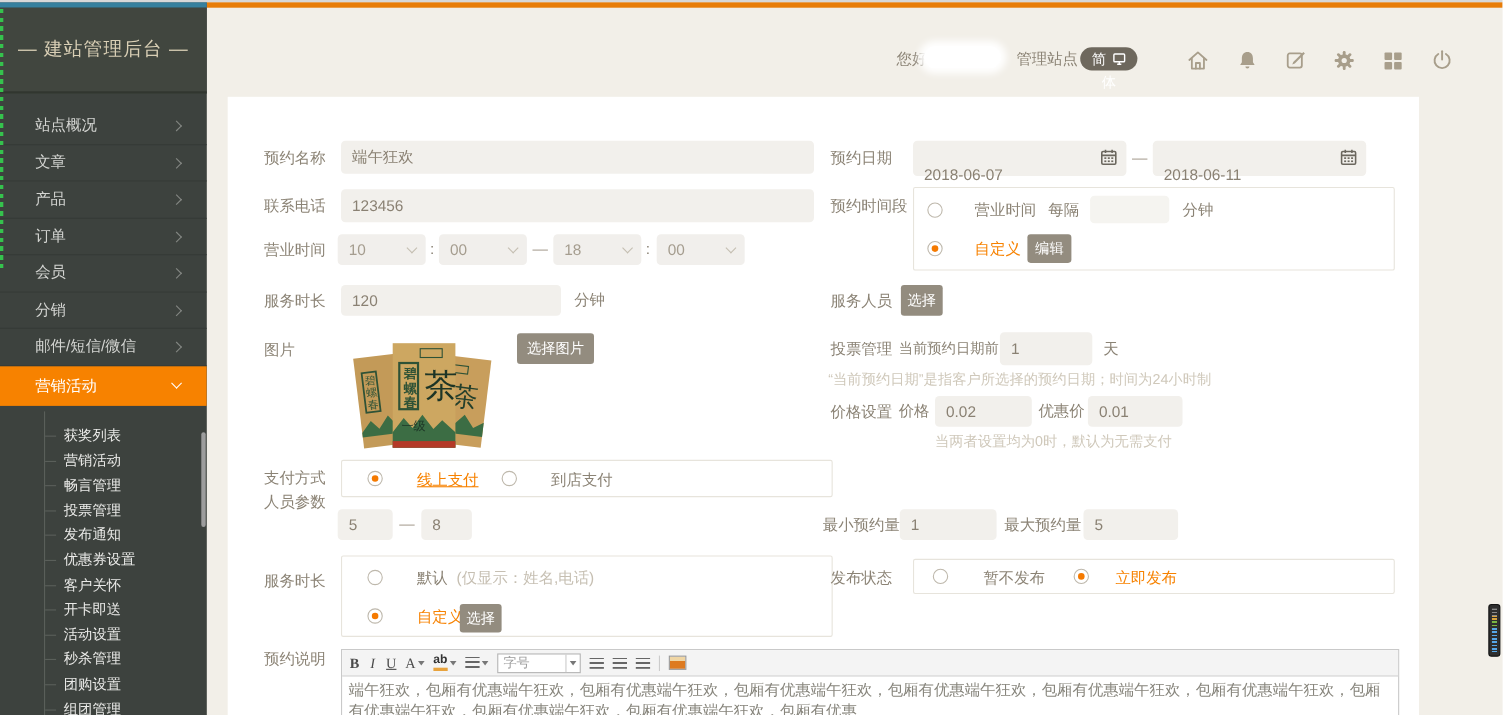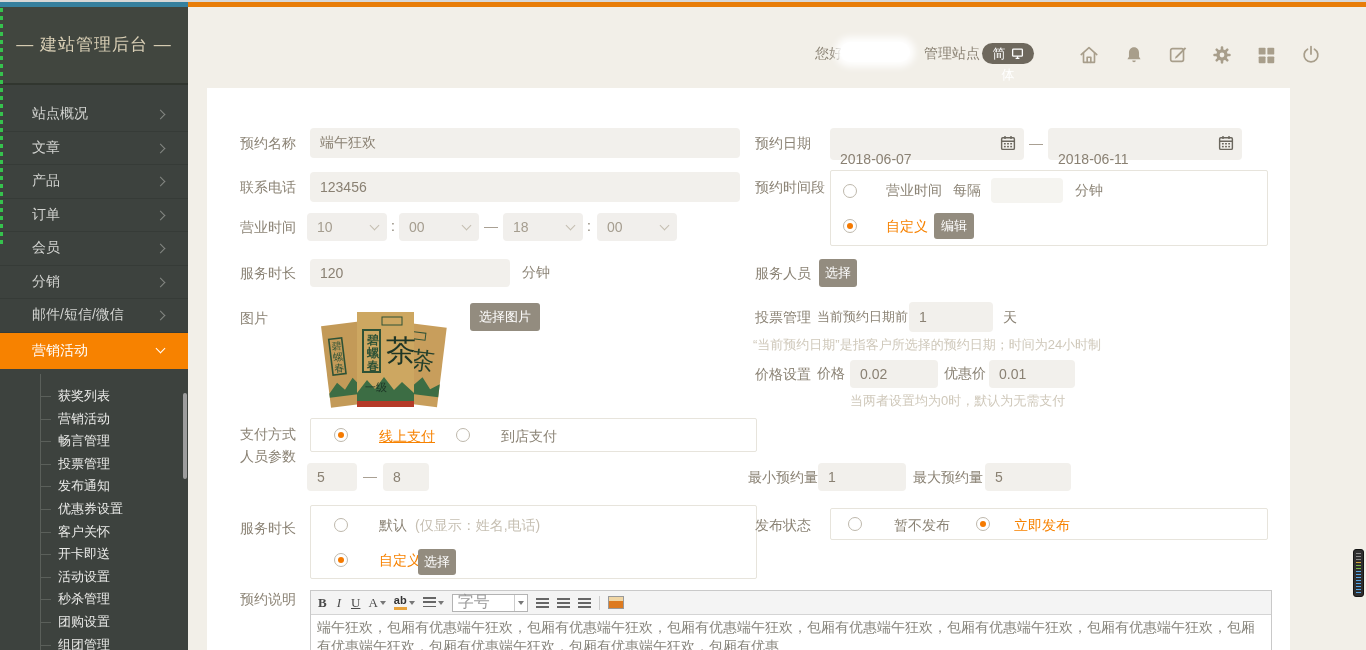--- a/index.html
+++ b/index.html
@@ -54,21 +54,21 @@
 .editor{position:absolute;left:103px;top:502px;width:962px;height:146px;border:1px solid #c9c9c9;background:#fff}
 .etoolbar{height:24px;background:#f4f4f4;border-bottom:1px solid #d4d4d4;display:flex;align-items:center;padding:0 7px;gap:8px;font-size:13px;color:#4a4a4a}
 .tb{cursor:pointer;line-height:1;display:flex;align-items:center;gap:2px}
 .tb-b{font-family:"Liberation Serif",serif;font-weight:bold}
 .tb-i{font-family:"Liberation Serif",serif;font-style:italic;padding:0 2px}
 .tb-u{font-family:"Liberation Serif",serif;text-decoration:underline}
 .tb-a{font-family:"Liberation Serif",serif}
 .tb-hl{font-size:11px;font-weight:bold;color:#333;border-bottom:3px solid #e8a33d;padding-bottom:1px}
 .darr{width:0;height:0;border-left:3px solid transparent;border-right:3px solid transparent;border-top:4px solid #777}
 .lh-icon{width:13px;height:11px;background:repeating-linear-gradient(to bottom,#666 0 1.5px,transparent 1.5px 4.3px);position:relative}
-.fontsel{width:76px;height:18px;border:1px solid #b3b3b3;background:#fff;display:flex;align-items:center;justify-content:space-between;font-size:16px;color:#9a9a9a;padding-left:5px;cursor:pointer}
+.fontsel{width:76px;height:18px;border:1px solid #b3b3b3;background:#fff;display:flex;align-items:center;justify-content:space-between;font-size:12px;color:#9a9a9a;padding-left:5px;cursor:pointer}
 .fsarrow{width:13px;height:100%;border-left:1px solid #ccc;display:flex;align-items:center;justify-content:center}
 .al{width:13px;height:10px;background:repeating-linear-gradient(to bottom,#666 0 1.5px,transparent 1.5px 4.2px);cursor:pointer}
 .esep{width:1px;height:14px;background:#ccc}
 .imgicon{width:16px;height:13px;border:1px solid #999;background:linear-gradient(to bottom,#f0d6a4 0 4px,#dd7a20 4px 100%);cursor:pointer}
 .econtent{padding:3px 6px;font-size:14px;line-height:18.5px;color:#87857c}
 
 .minimap{position:absolute;left:1353px;top:549px;width:11px;height:48px;background:#2e2e2e;border:1px solid #141414;border-radius:3px;padding:3px 2px;z-index:9;cursor:pointer}
 .minimap-inner{width:100%;height:100%;background:linear-gradient(to bottom,#8a8a8a 0 7px,#d9a43c 7px 12px,#79b643 12px 16px,#57a7e8 16px 100%);-webkit-mask:repeating-linear-gradient(to bottom,#000 0 1.5px,transparent 1.5px 3px);mask:repeating-linear-gradient(to bottom,#000 0 1.5px,transparent 1.5px 3px)}
 </style>
 </head>

